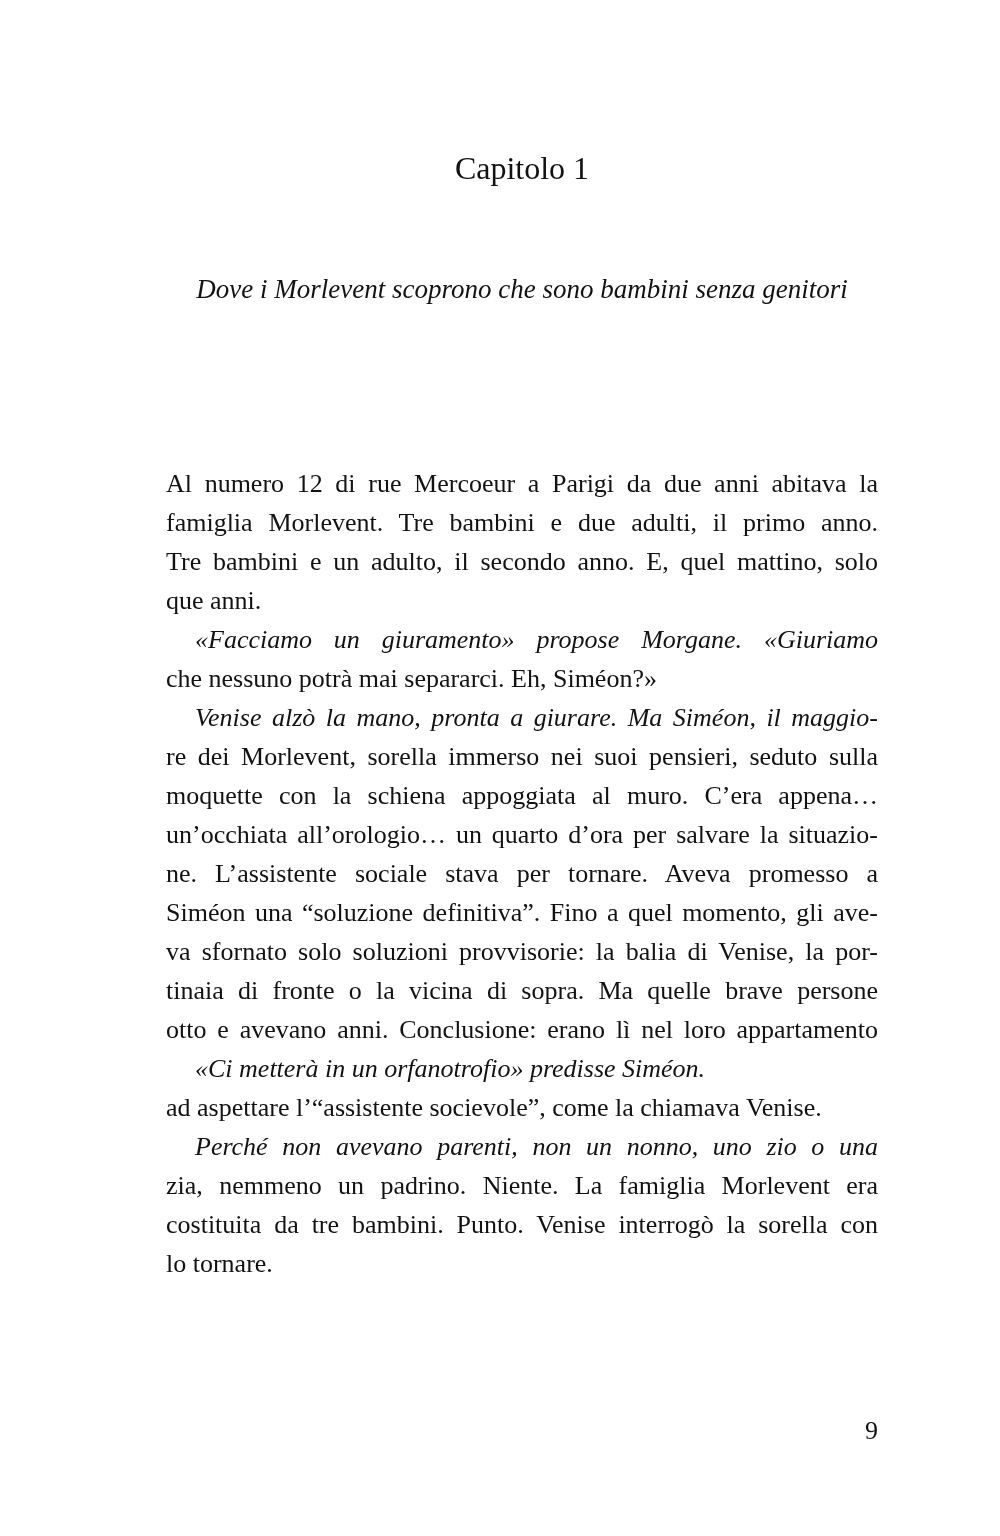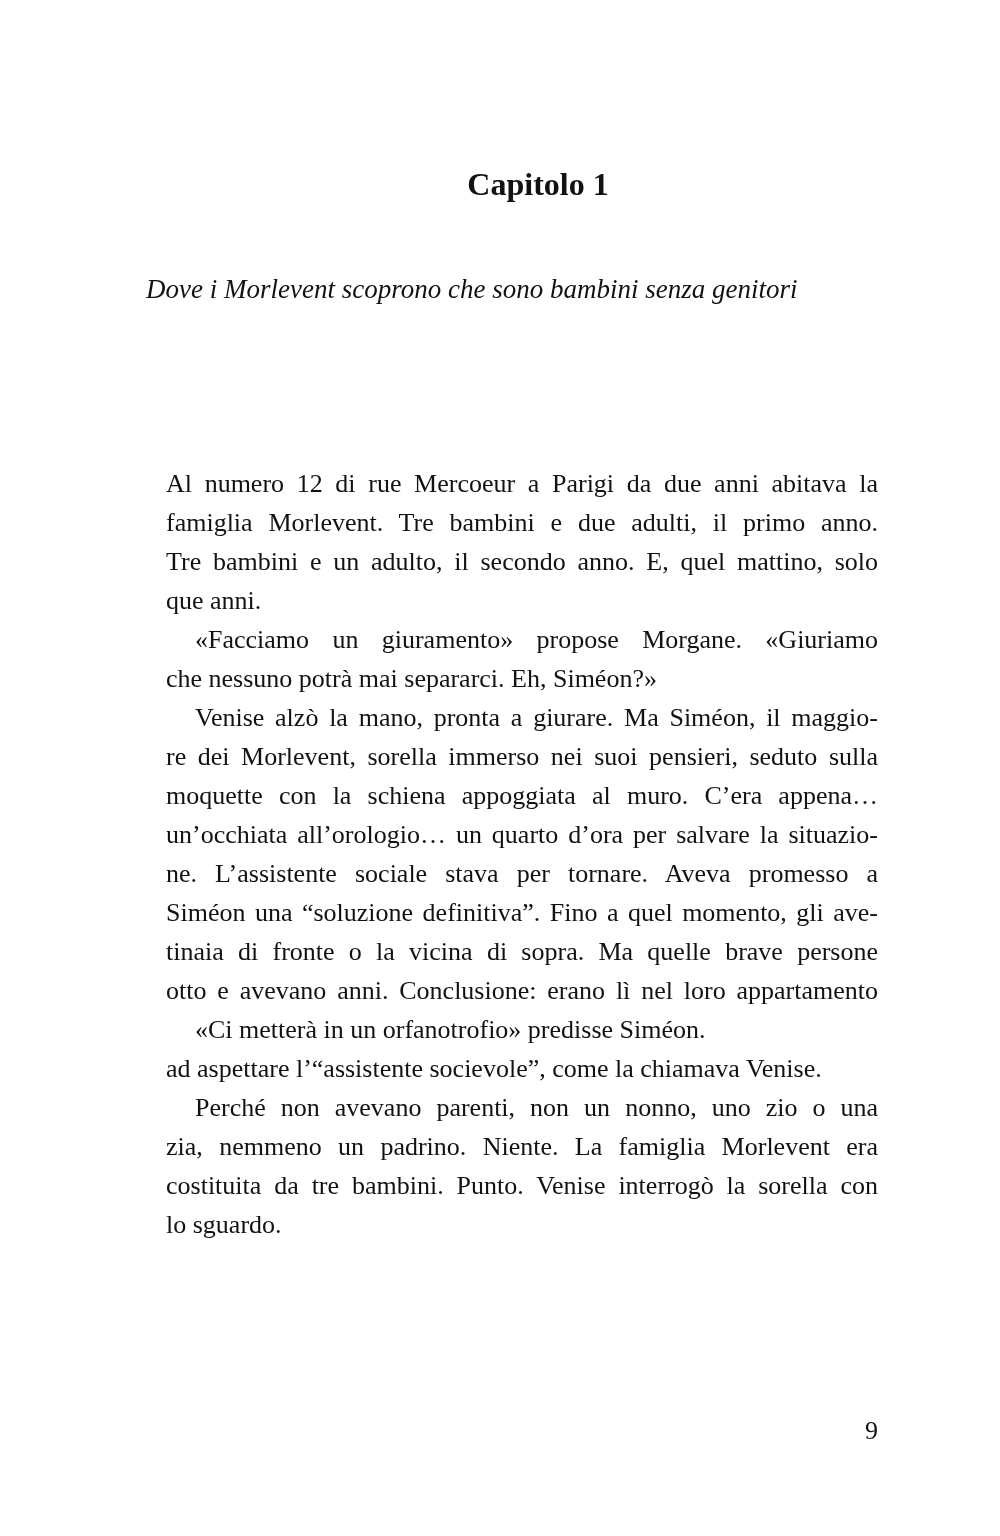--- a/index.html
+++ b/index.html
@@ -15,44 +15,45 @@
     width: 1000px; height: 1536px;
     background: #ffffff;
     overflow: hidden;
   }
   .chapter-title {
     position: absolute;
     top: 148px; left: 166px; width: 712px;
     text-align: center;
     font-size: 32px;
     line-height: 1.3;
-    font-weight: bold;
-    margin: 16px;
+    font-weight: normal;
+    margin: 0;
   }
   .chapter-subtitle {
     position: absolute;
     top: 272px; left: 146px; width: 752px;
+    text-align: center;
     font-style: italic;
     font-size: 27px;
     line-height: 1.3;
   }
   .body-text {
     position: absolute;
     top: 464px; left: 166px; width: 712px;
     font-size: 26px;
   }
   .line {
     height: 39px;
     line-height: 39px;
     text-align: justify;
     text-align-last: justify;
     white-space: normal;
   }
   .line.last { text-align-last: left; }
-  .line.indent { text-indent: 29px; }
+  .line.indent { text-indent: 29px; font-style: italic; }
   .page-number {
     position: absolute;
     top: 1411px; left: 166px; width: 712px;
     text-align: right;
     font-size: 26px;
     line-height: 39px;
   }
 </style>
 </head>
 <body>
@@ -68,24 +69,25 @@
       <div class="line">Tre bambini e un adulto, il secondo anno. E, quel mattino, solo</div>
       <div class="line last">que anni.</div>
       <div class="line indent">«Facciamo un giuramento» propose Morgane. «Giuriamo</div>
       <div class="line last">che nessuno potrà mai separarci. Eh, Siméon?»</div>
       <div class="line indent">Venise alzò la mano, pronta a giurare. Ma Siméon, il maggio-</div>
       <div class="line">re dei Morlevent, sorella immerso nei suoi pensieri, seduto sulla</div>
       <div class="line">moquette con la schiena appoggiata al muro. C’era appena…</div>
       <div class="line">un’occhiata all’orologio… un quarto d’ora per salvare la situazio-</div>
       <div class="line">ne. L’assistente sociale stava per tornare. Aveva promesso a</div>
       <div class="line">Siméon una “soluzione definitiva”. Fino a quel momento, gli ave-</div>
+      <div class="line">va sfornato solo soluzioni provvisorie: la balia di Venise, la por-</div>
       <div class="line">tinaia di fronte o la vicina di sopra. Ma quelle brave persone</div>
       <div class="line">otto e avevano anni. Conclusione: erano lì nel loro appartamento</div>
       <div class="line indent last">«Ci metterà in un orfanotrofio» predisse Siméon.</div>
       <div class="line last">ad aspettare l’“assistente socievole”, come la chiamava Venise.</div>
       <div class="line indent">Perché non avevano parenti, non un nonno, uno zio o una</div>
       <div class="line">zia, nemmeno un padrino. Niente. La famiglia Morlevent era</div>
       <div class="line">costituita da tre bambini. Punto. Venise interrogò la sorella con</div>
-      <div class="line last">lo sguardo.</div>
+      <div class="line last">lo tornare.</div>
     </div>
 
   <div class="page-number">9</div>
 </div>
 
 </body></html>

